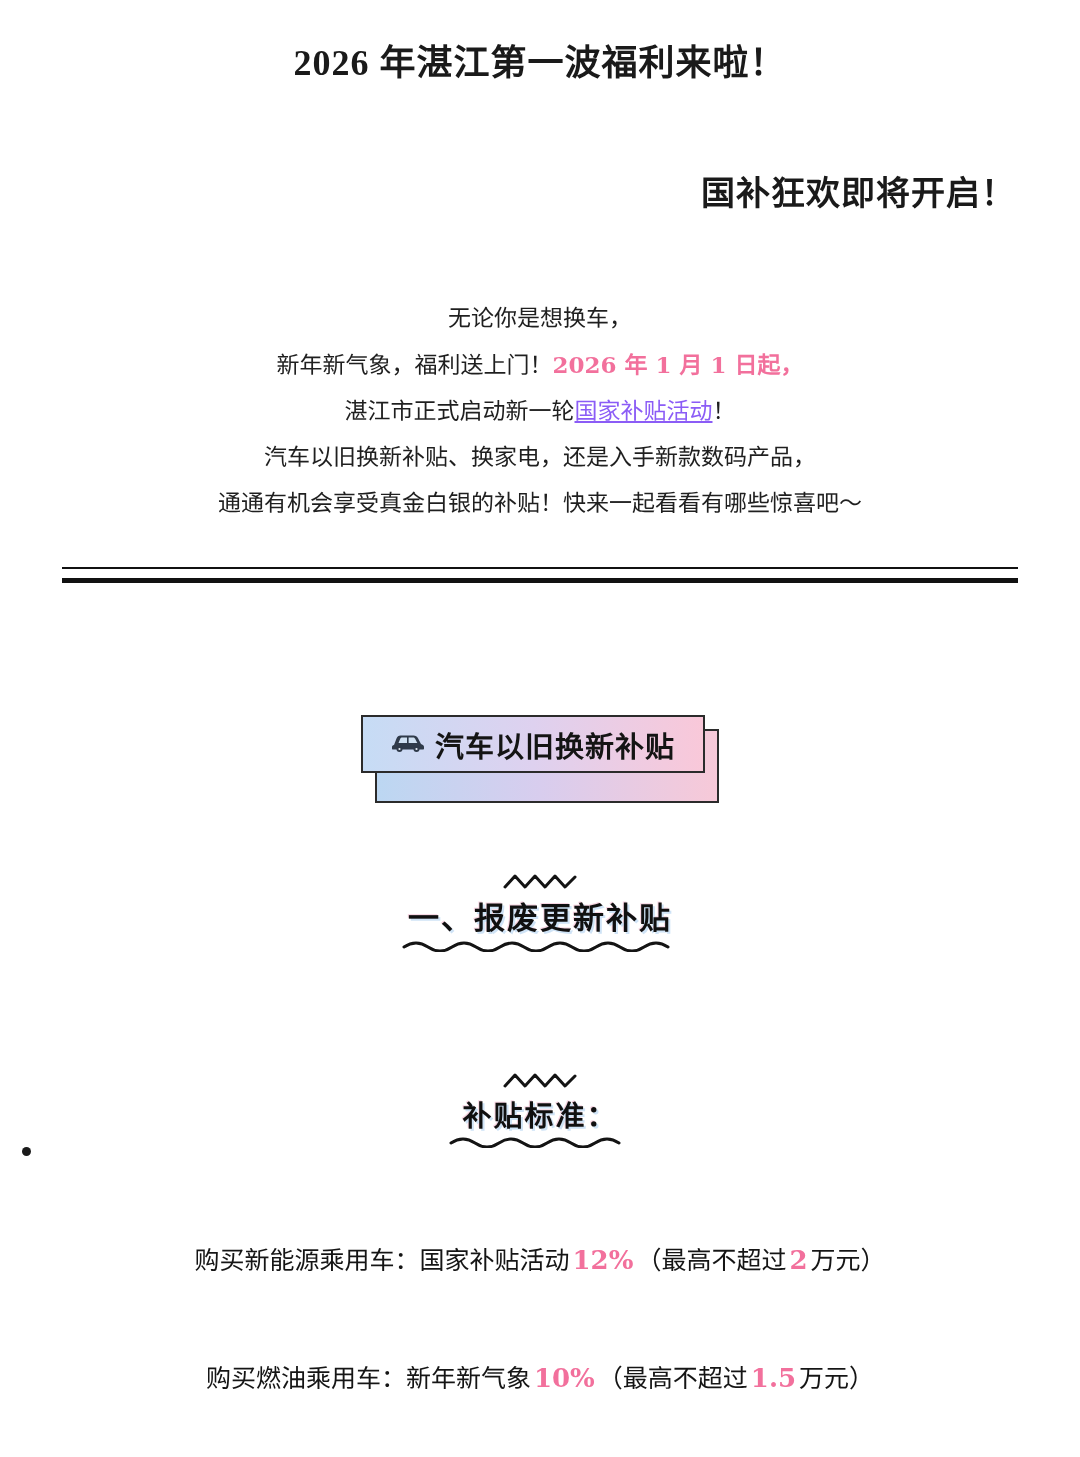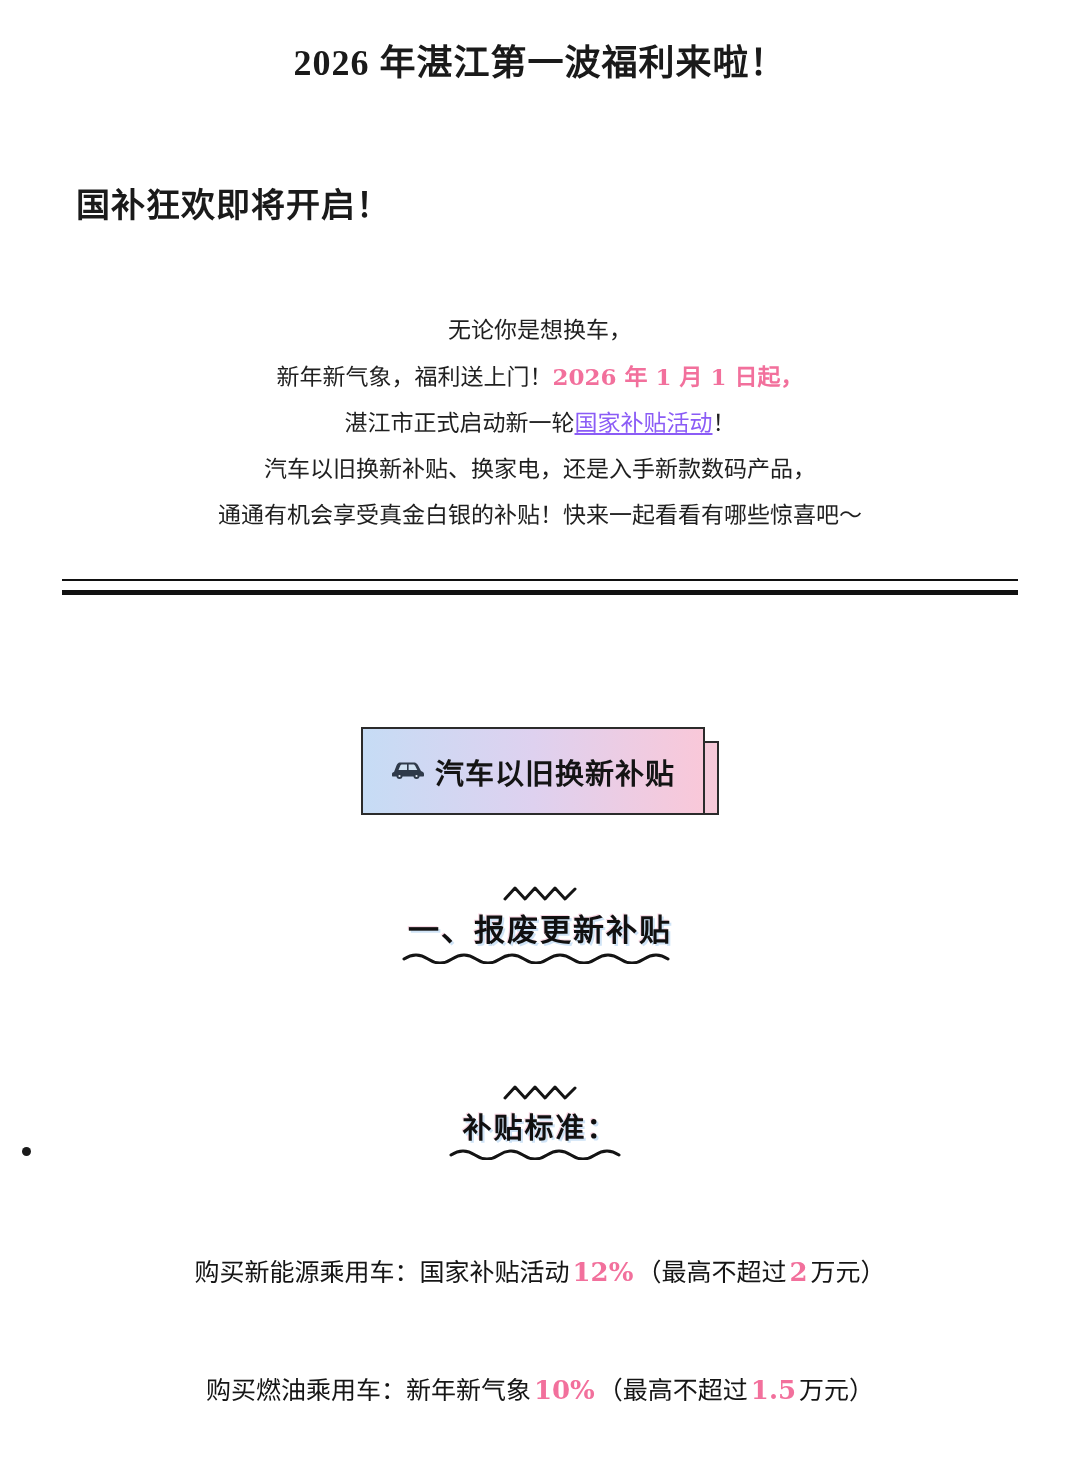--- a/index.html
+++ b/index.html
@@ -29,25 +29,25 @@
     text-align: center;
     font-size: 36px;
     font-weight: bold;
     letter-spacing: 1px;
     margin: 0;
     padding-top: 38px;
     line-height: 1.4;
     font-family: "Liberation Serif", "DejaVu Serif", serif;
   }
   .title-2 {
-    text-align: left;
+    text-align: right;
     font-size: 34px;
     font-weight: bold;
     letter-spacing: 1px;
-    margin: 16px;
+    margin: 4px;
     padding-top: 78px;
     line-height: 1.4;
   }
 
   
   .intro {
     margin-top: 78px;
     text-align: center;
     font-size: 23px;
     line-height: 2.0;
@@ -101,21 +101,21 @@
     height: 74px;
     background: linear-gradient(90deg, #bcd7f2 0%, #d8cdee 48%, #f7c9d8 100%);
     border: 2px solid #2b2b2b;
     box-sizing: border-box;
   }
   .banner-front {
     position: absolute;
     left: 0;
     top: 0;
     width: 344px;
-    height: 88px;
+    height: 58px;
     background: linear-gradient(90deg, #c6dcf5 0%, #ded1ef 50%, #f9c8d9 100%);
     border: 2px solid #2b2b2b;
     box-sizing: border-box;
     display: flex;
     align-items: center;
     justify-content: center;
     gap: 10px;
   }
   .banner-text {
     font-family: "Liberation Sans", "DejaVu Sans", sans-serif;

